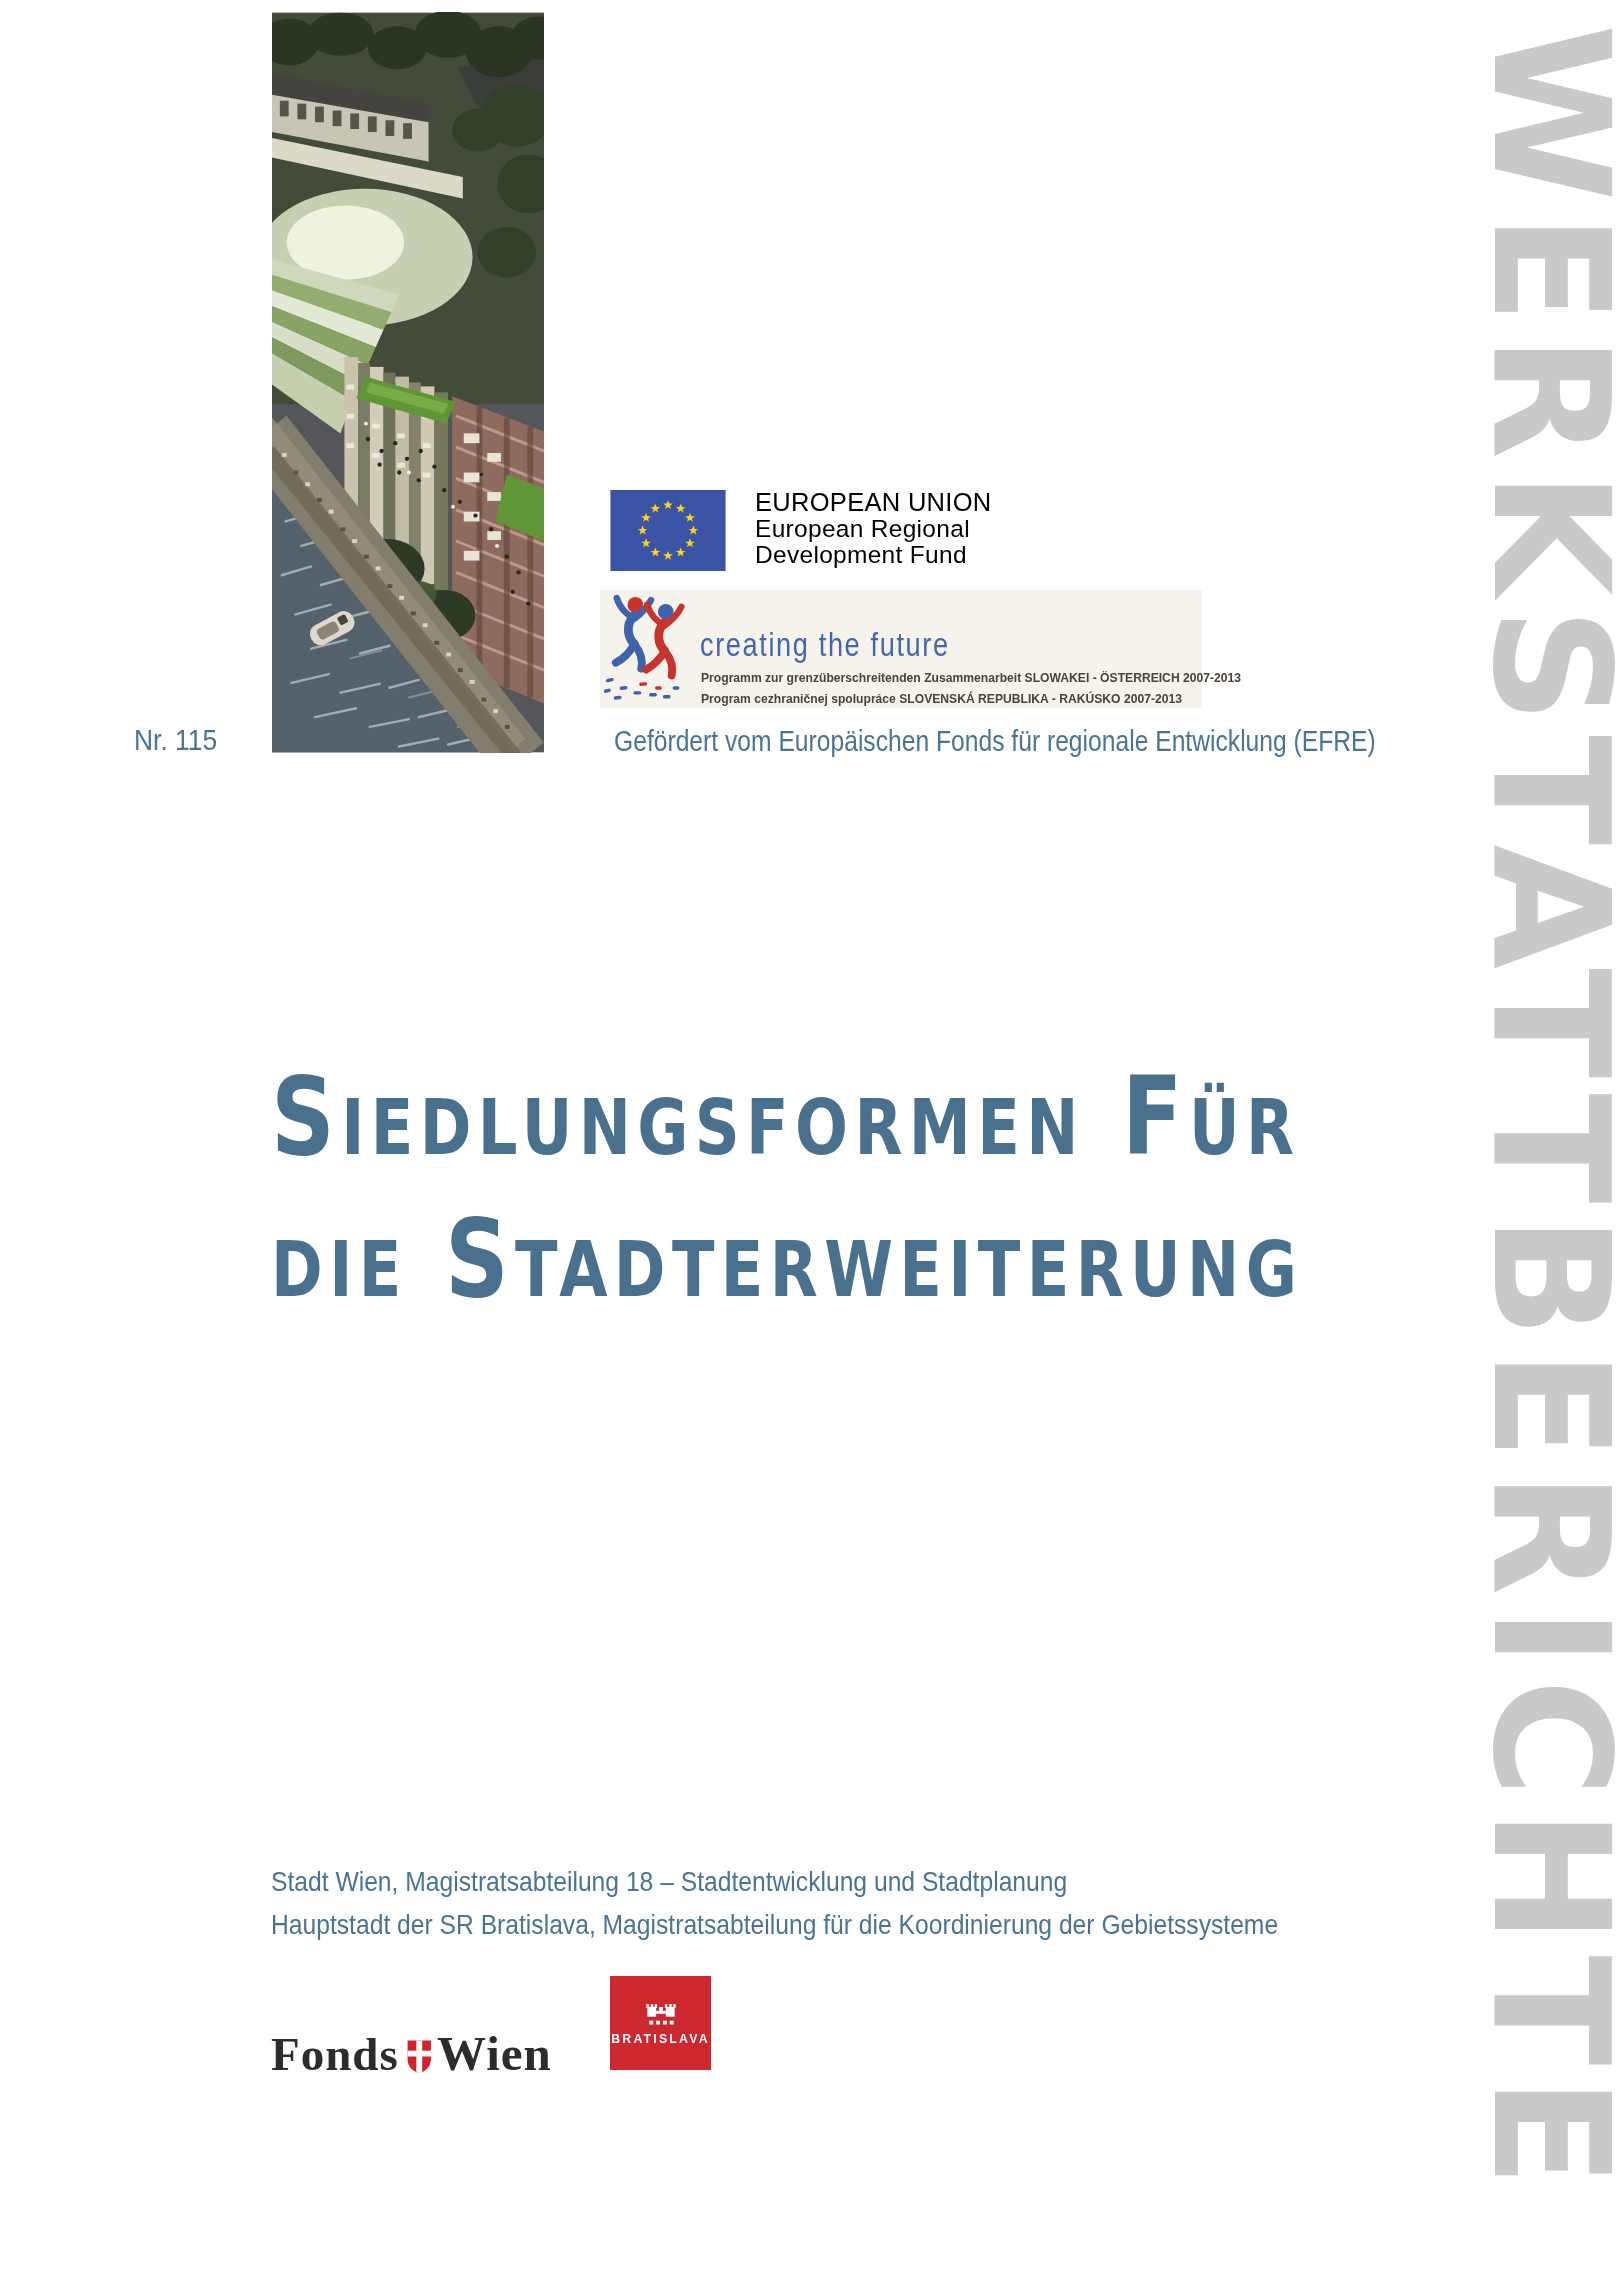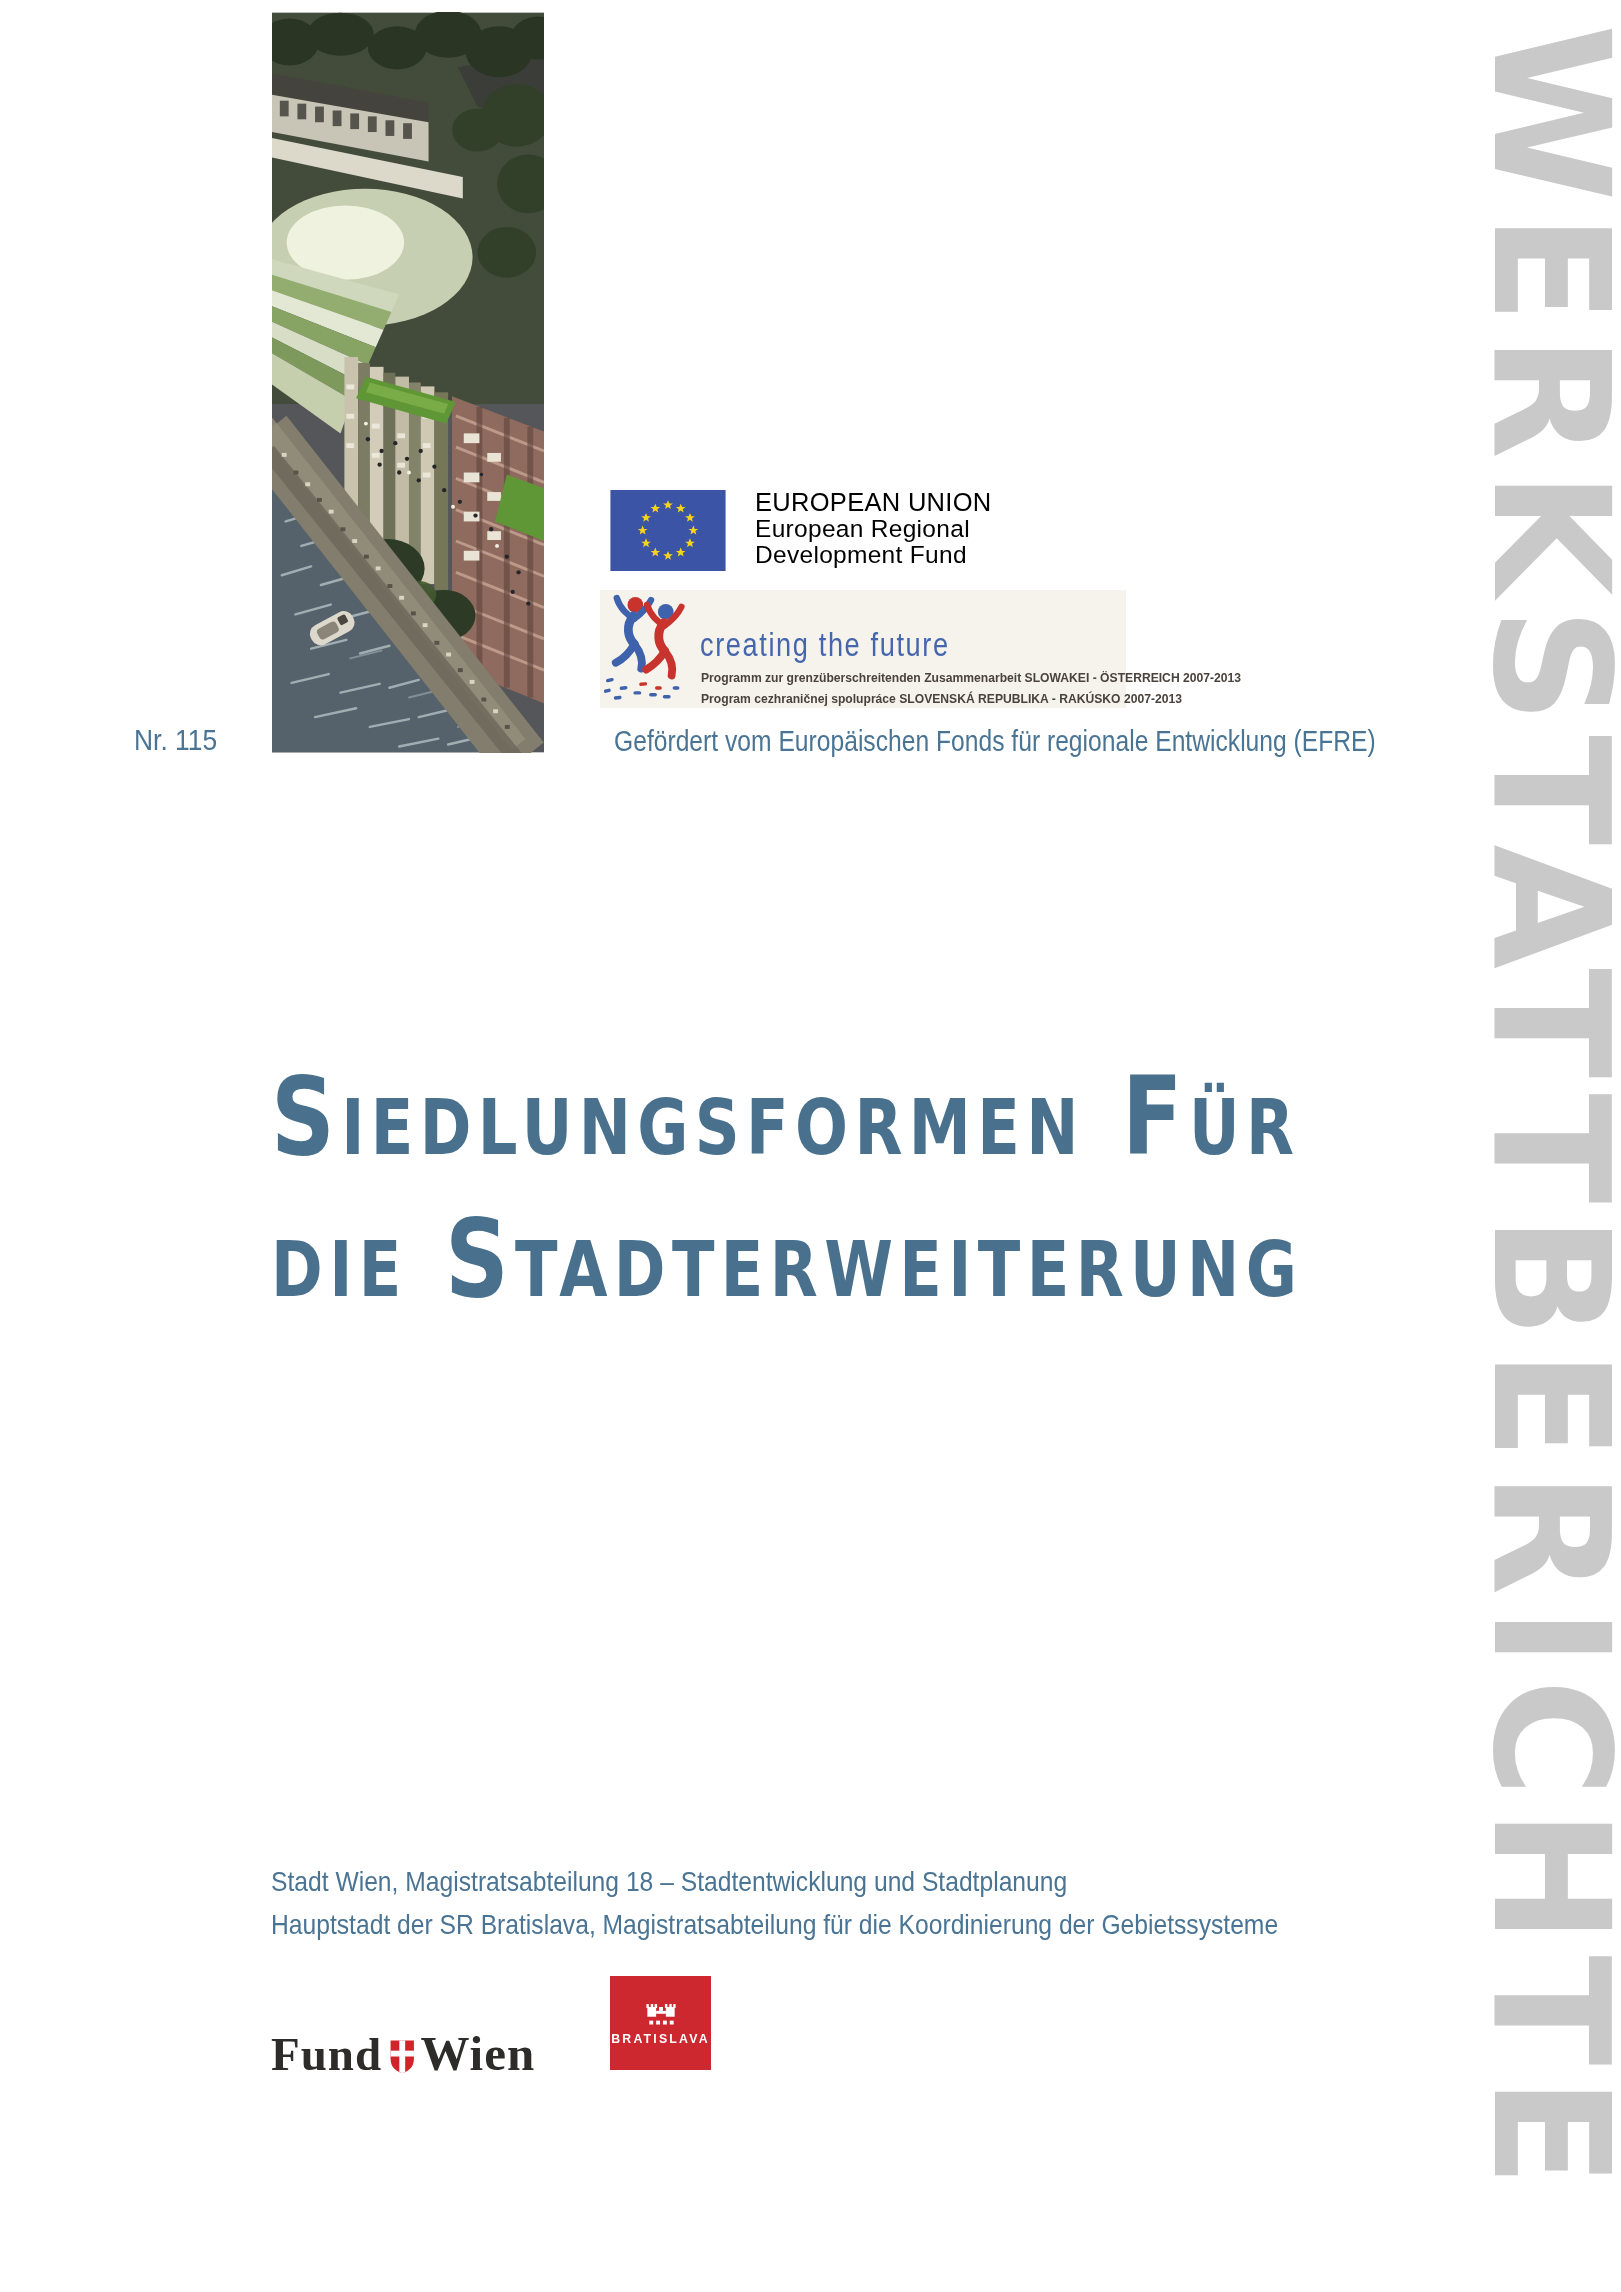--- a/index.html
+++ b/index.html
@@ -26,21 +26,21 @@
   .efre{position:absolute;left:606px;top:725px;font-size:29px;color:var(--accent_blue,#4a7494);margin-left:8px;}
   .cond{display:inline-block;transform:scaleX(.88);transform-origin:0 0;white-space:nowrap;}
 
   
   .eu-flag{position:absolute;left:610px;top:490px;}
   .eu-text{position:absolute;left:755px;top:489px;font-size:24.5px;line-height:26.5px;
            color:#000000;letter-spacing:0.3px;}
   .eu-text .l1{font-size:25.5px;}
 
   
-  .ctf{position:absolute;left:600px;top:590px;width:526px;height:118px;background:#f6f3ed;}
+  .ctf{position:absolute;left:600px;top:590px;width:602px;height:118px;background:#f6f3ed;}
   .ctf-fig{position:absolute;left:3.9px;top:2px;}
   .ctf-tag{position:absolute;left:100px;top:35px;font-size:34px;letter-spacing:2px;
            color:var(--ctf_blue,#4565ad);}
   .ctf-tag .cond{transform:scaleX(.8);}
   .ctf-prog{position:absolute;left:101px;top:78px;font-size:13.2px;line-height:20.6px;
             font-weight:bold;color:#4a423b;}
   .ctf-prog .cond{transform:scaleX(.92);}
 
   
   .title-line{position:absolute;left:271px;white-space:nowrap;
@@ -340,21 +340,21 @@
 
   <div class="title-line title-l1"><span>Siedlungsformen Für</span></div>
   <div class="title-line title-l2"><span>die Stadterweiterung</span></div>
 
   <div class="publisher">
     <div><span class="cond">Stadt Wien, Magistratsabteilung 18 – Stadtentwicklung und Stadtplanung</span></div>
     <div><span class="cond">Hauptstadt der SR Bratislava, Magistratsabteilung für die Koordinierung der Gebietssysteme</span></div>
   </div>
 
   <div class="wien">
-    <span class="w1">Fund</span><svg class="shield" width="26.5" height="35" viewBox="0 0 27 36">
+    <span class="w1">Fonds</span><svg class="shield" width="26.5" height="35" viewBox="0 0 27 36">
       <defs>
           <clipPath id="shieldclip">
             <path d="M1.5,1.5 h24 v19 c0,9 -6.5,13 -12,14.5 c-5.5,-1.5 -12,-5.5 -12,-14.5 Z"></path>
           </clipPath>
         </defs>
       <path d="M1.5,1.5 h24 v19 c0,9 -6.5,13 -12,14.5 c-5.5,-1.5 -12,-5.5 -12,-14.5 Z" fill="#d2232a"></path>
       <g clip-path="url(#shieldclip)" fill="#ffffff">
         <rect x="10.5" y="0" width="6" height="36"></rect>
         <rect x="0" y="12" width="27" height="6"></rect>
       </g>

